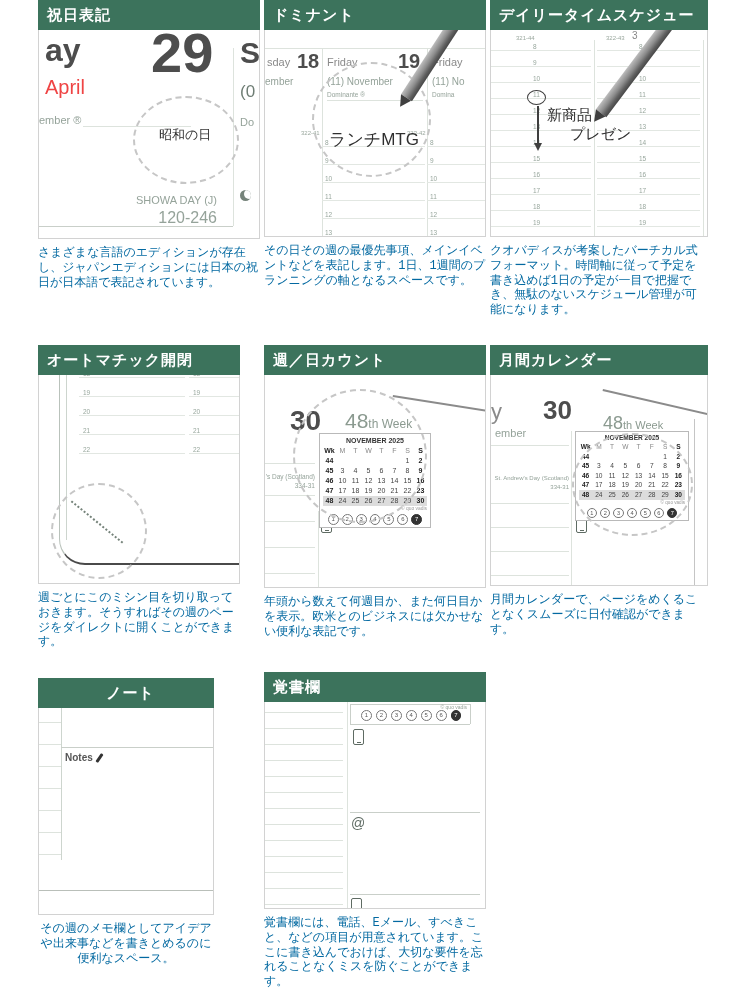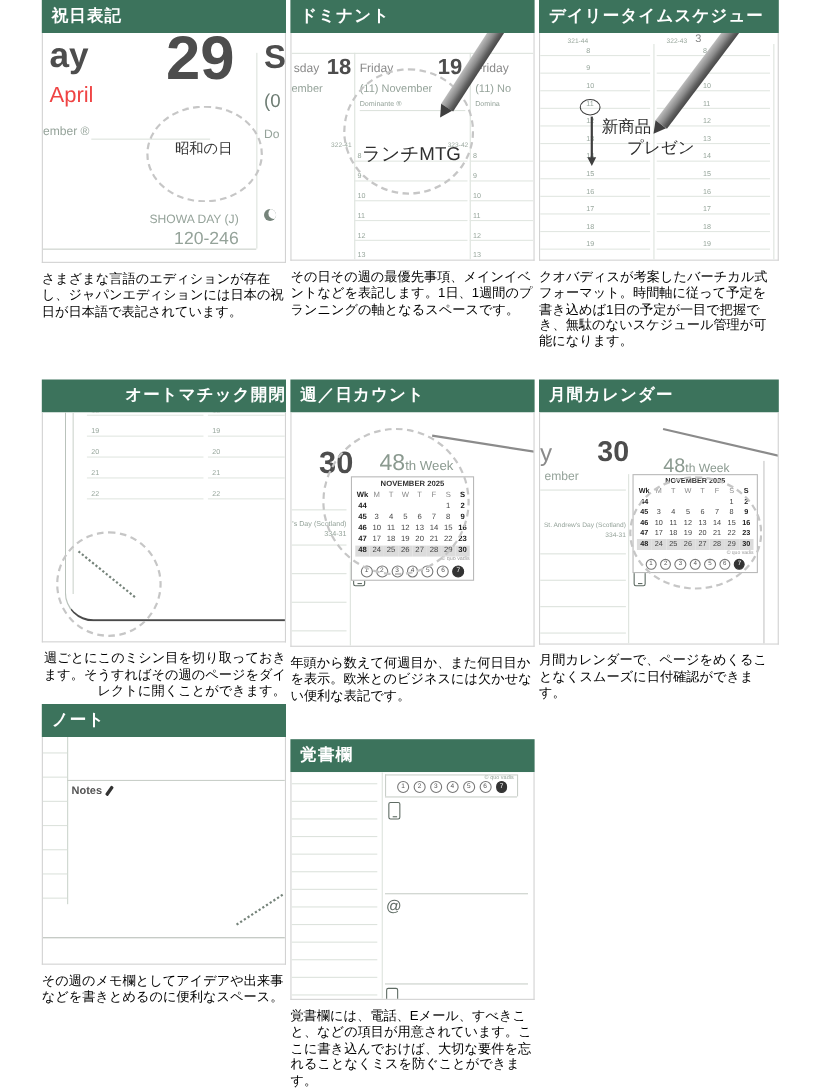--- a/index.html
+++ b/index.html
@@ -2,21 +2,21 @@
 <html><head>
 <meta charset="utf-8">
 <style>
   html,body{margin:0;padding:0;}
   body{width:750px;height:990px;background:#fff;position:relative;overflow:hidden;
        font-family:"Liberation Sans","DejaVu Sans",sans-serif;}
   .panel{position:absolute;}
   .hd{margin:0;background:#3c735c;color:#fff;height:30px;line-height:30px;
       padding:0 0 0 9px;font-size:15px;font-weight:bold;letter-spacing:1px;}
   .img{position:relative;background:#fff;border:1px solid #d2d2d2;border-top:none;overflow:hidden;}
-  .desc{margin:7px 0 0 0;font-size:12px;line-height:14.8px;color:#000000;}
+  .desc{margin:7px 0 0 0;font-size:12px;line-height:14.8px;color:#0369a1;font-family:Liberation Mono, monospace;}
   .abs{position:absolute;}
   .hline{position:absolute;height:1px;background:#dde3dd;}
   .vline{position:absolute;width:1px;background:#dde3dd;}
   .dashc{position:absolute;border:2px dashed #c6c6c6;border-radius:50%;z-index:4;}
   .daynum{position:absolute;font-weight:bold;color:#4d4d4d;}
   .dayname{position:absolute;color:#8a8a8a;}
   .ink{position:absolute;color:#95a39a;}
   .hand{position:absolute;color:#2f2f2f;z-index:4;}
   .tiny{position:absolute;color:#9aa89e;font-size:6px;}
   
@@ -244,21 +244,21 @@
     <div class="hand" style="left:56px;top:76px;font-size:15px;">新商品</div>
     <div class="hand" style="left:62px;top:95px;font-size:15px;margin-left:17px;">プレゼン</div>
     <div class="pencil" style="left:96.5px;top:-78px;height:170px;transform:rotate(37deg);">
       <div class="pbody"></div>
         <div class="ptip"></div>
     </div>
   </div>
   <p class="desc">クオバディスが考案したバーチカル式フォーマット。時間軸に従って予定を書き込めば1日の予定が一目で把握でき、無駄のないスケジュール管理が可能になります。</p>
 </section>
 
-<section class="panel" style="left:38px;top:345px;width:222px;text-align:right;">
+<section class="panel" style="left:38px;top:345px;width:202px;">
   <h2 class="hd">オートマチック開閉</h2>
   <div class="img" style="height:208px;">
     <div class="corner" style="left:20px;top:-30px;width:230px;height:218px;"></div>
     <div class="vline" style="left:27px;top:0;height:165px;background:#cdd5ce;"></div>
     <div class="hourcol" style="left:40px;top:-2px;width:106px;--step:19px;--lx:4px;">
         <div class="hrow">
           <span>18</span>
         </div>
         <div class="hrow">
           <span>19</span>
@@ -462,21 +462,21 @@
           <span class="circ">6</span>
           <span class="circ filled">7</span>
         </div>
       </div>
     <div class="phone" style="left:85px;top:142px;"></div>
     <div class="dashc" style="left:81px;top:58px;width:117px;height:99px;z-index:6;"></div>
   </div>
   <p class="desc">月間カレンダーで、ページをめくることなくスムーズに日付確認ができます。</p>
 </section>
 
-<section class="panel" style="left:38px;top:640px;width:222px;">
+<section class="panel" style="left:38px;top:678px;width:176px;text-align:center;">
   <h2 class="hd">ノート</h2>
   <div class="img" style="height:206px;">
     <div class="vline" style="left:22px;top:0;height:152px;background:#cdd5ce;"></div>
     <div class="hline" style="left:0;top:14px;width:22px;"></div>
     <div class="hline" style="left:0;top:36px;width:22px;"></div>
     <div class="hline" style="left:0;top:58px;width:22px;"></div>
     <div class="hline" style="left:0;top:80px;width:22px;"></div>
     <div class="hline" style="left:0;top:102px;width:22px;"></div>
     <div class="hline" style="left:0;top:124px;width:22px;"></div>
     <div class="hline" style="left:0;top:146px;width:22px;"></div>

